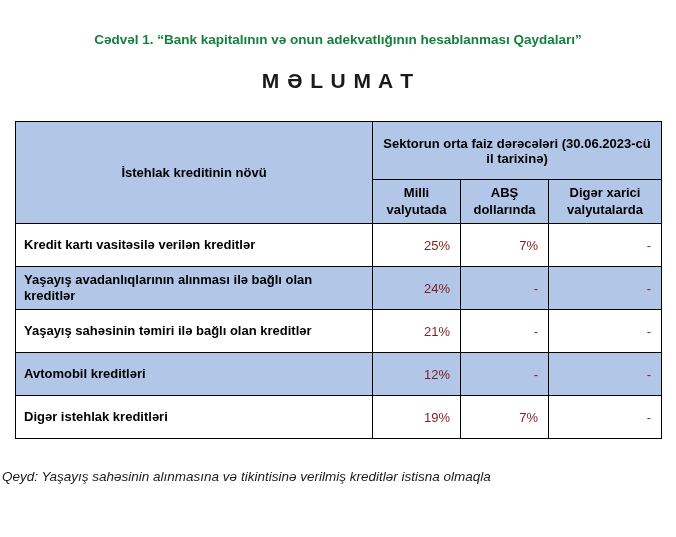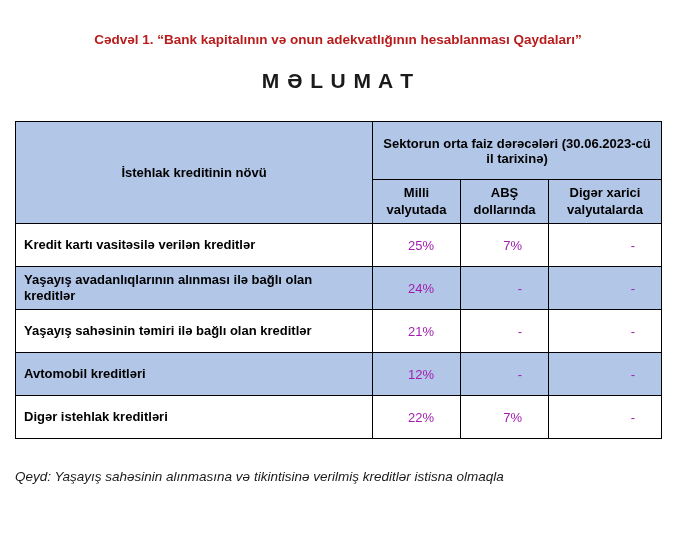--- a/index.html
+++ b/index.html
@@ -14,21 +14,21 @@
     color: #111111;
     overflow: hidden;
   }
   .title-block {
     margin-top: 26px;
     text-align: center;
   }
   .title-line {
     font-size: 13.5px;
     font-weight: bold;
-    color: #b91c1c;
+    color: #15803d;
     line-height: 2.0;
     padding: 0 42px;
   }
   .subtitle {
     margin-top: 16px;
     text-align: center;
     font-size: 21px;
     font-weight: bold;
     letter-spacing: 1px;
     color: #1a1a1a;
@@ -65,28 +65,28 @@
     vertical-align: middle;
     padding: 4px 8px;
     height: 43px;
     line-height: 1.25;
     color: #000;
   }
   td.val-cell {
     font-weight: normal;
     text-align: right;
     vertical-align: middle;
-    padding: 4px 26px;
-    color: #a21caf;
+    padding: 4px 10px;
+    color: #7f1d1d;
   }
   tr.hl td {
     background: var(--highlight-bg, #b2c6e7);
   }
   .note {
-    margin: 30px 0 0 15px;
+    margin: 30px 0 0 2px;
     font-size: 13.5px;
     font-style: italic;
     color: #1a1a1a;
   }
 </style>
 </head>
 <body>
 
 <div class="title-block">
   <div class="title-line">Cədvəl 1. “Bank kapitalının və onun adekvatlığının hesablanması Qaydaları”</div>
@@ -136,20 +136,20 @@
 
   <tr class="hl">
     <td class="label-cell">Avtomobil kreditləri</td>
     <td class="val-cell">12%</td>
     <td class="val-cell">-</td>
     <td class="val-cell">-</td>
   </tr>
 
   <tr>
     <td class="label-cell">Digər istehlak kreditləri</td>
-    <td class="val-cell">22%</td>
+    <td class="val-cell">19%</td>
     <td class="val-cell">7%</td>
     <td class="val-cell">-</td>
   </tr>
 </tbody>
 </table>
 
 <div class="note">Qeyd: Yaşayış sahəsinin alınmasına və tikintisinə verilmiş kreditlər istisna olmaqla</div>
 
 </body></html>

